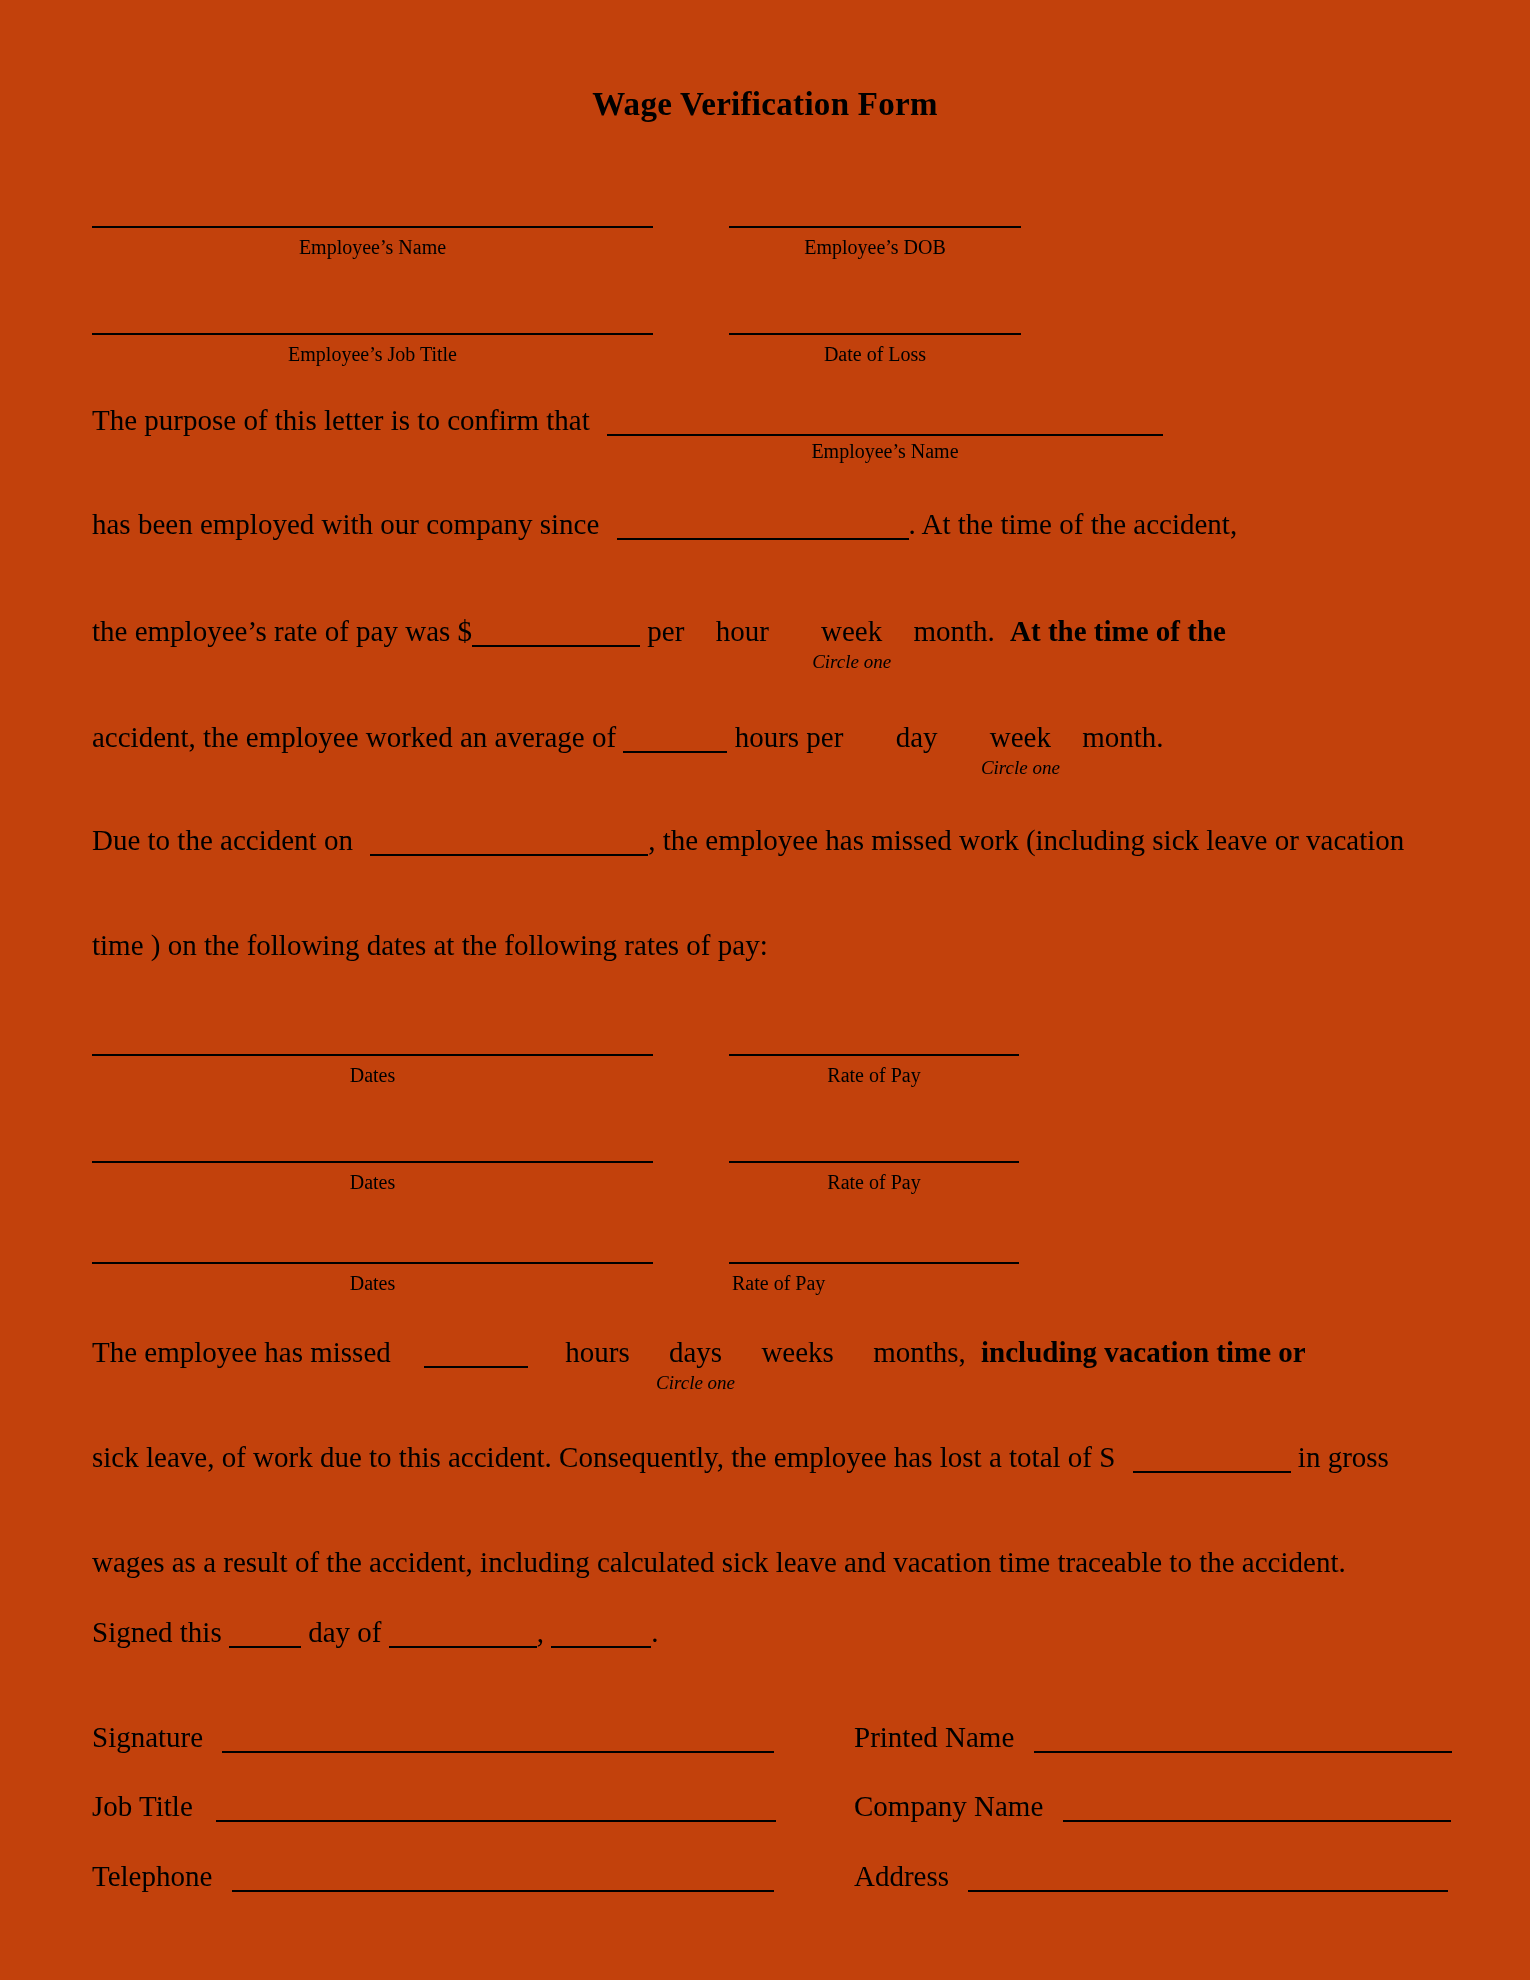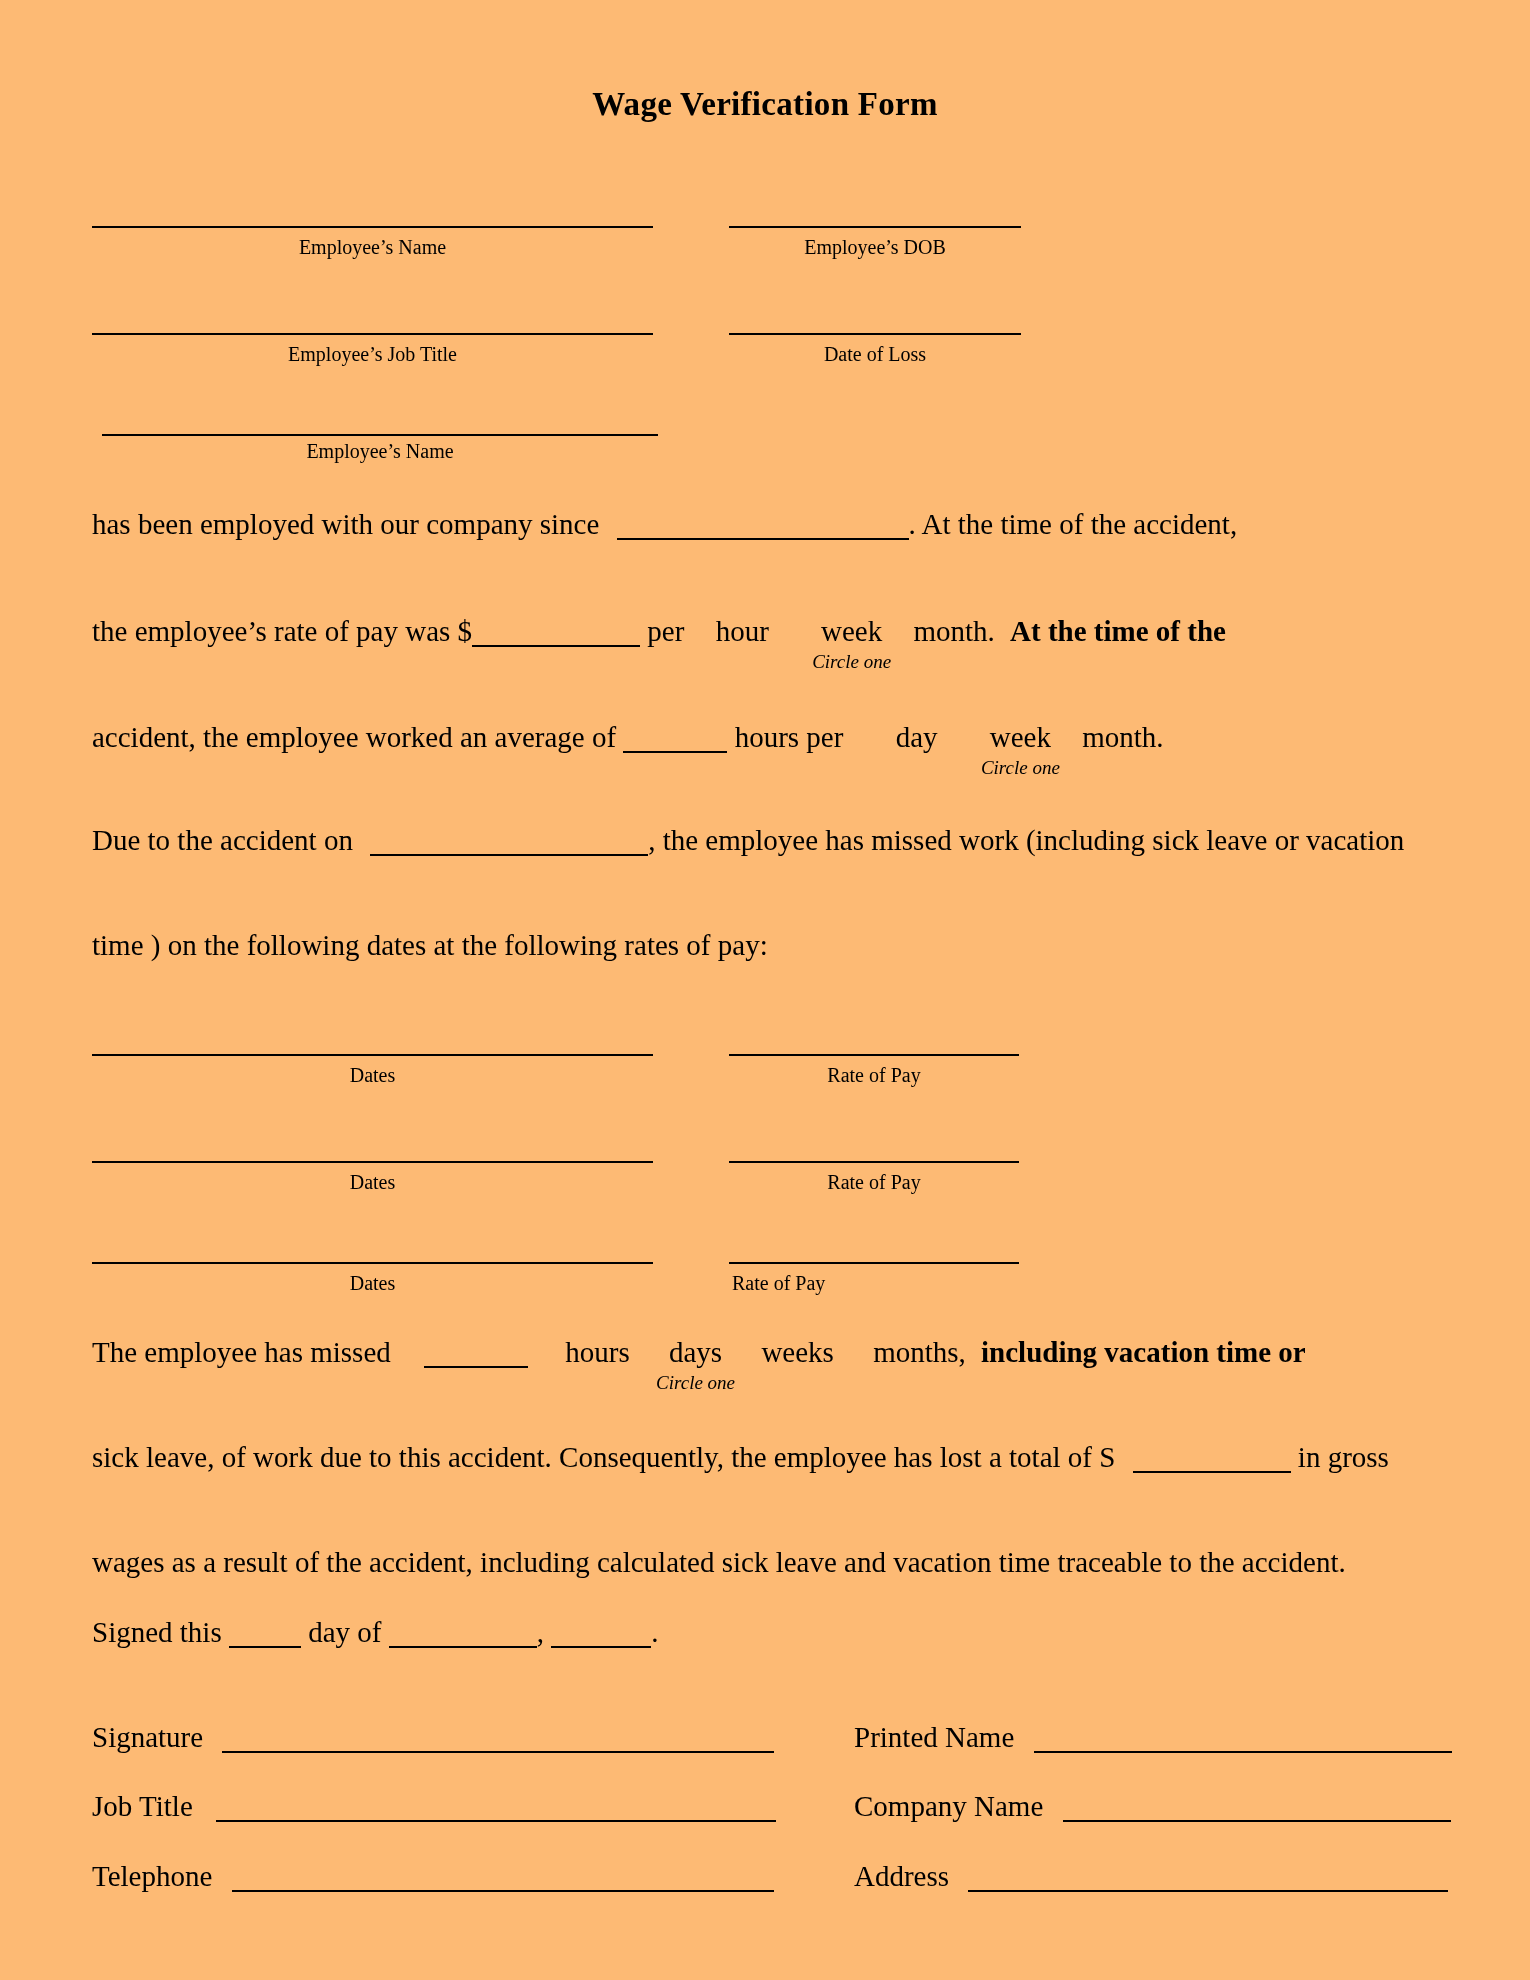--- a/index.html
+++ b/index.html
@@ -1,21 +1,21 @@
 <!DOCTYPE html>
 <html><head>
 <meta charset="utf-8">
 <style>
   * { margin:0; padding:0; box-sizing:border-box; }
   html, body { background:#ffffff; }
   .page {
     position:relative;
     width:1530px; height:1980px;
     margin:0 auto;
-    background:#fdba74;
+    background:#c2410c;
     color:#000000;
     font-family:"Liberation Serif","DejaVu Serif",serif;
     font-size:29px;
     overflow:hidden;
   }
   .title {
     position:absolute; left:0; top:86px; width:100%;
     text-align:center; font-size:33px; font-weight:bold;
     letter-spacing:0.3px;
   }
@@ -64,20 +64,21 @@
   <div class="field" style="left:92px;top:333px;width:561px">
     <div class="line"></div>
     <div class="flabel">Employee’s Job Title</div>
   </div>
   <div class="field" style="left:729px;top:333px;width:292px">
     <div class="line"></div>
     <div class="flabel">Date of Loss</div>
   </div>
 
   <div class="row" style="left:92px;top:404px">
+    <span>The purpose of this letter is to confirm that</span>
     <span class="blank m10" style="width:556px"><span class="under-label">Employee’s Name</span></span>
   </div>
 
   <div class="row" style="left:92px;top:508px">
     <span>has been employed with our company since</span>
     <span class="blank m10" style="width:292px"></span><span>. At the time of the accident,</span>
   </div>
 
   <div class="row" style="left:92px;top:615px">
     <span>the employee’s rate of pay was $</span><span class="blank" style="width:168px"></span>

